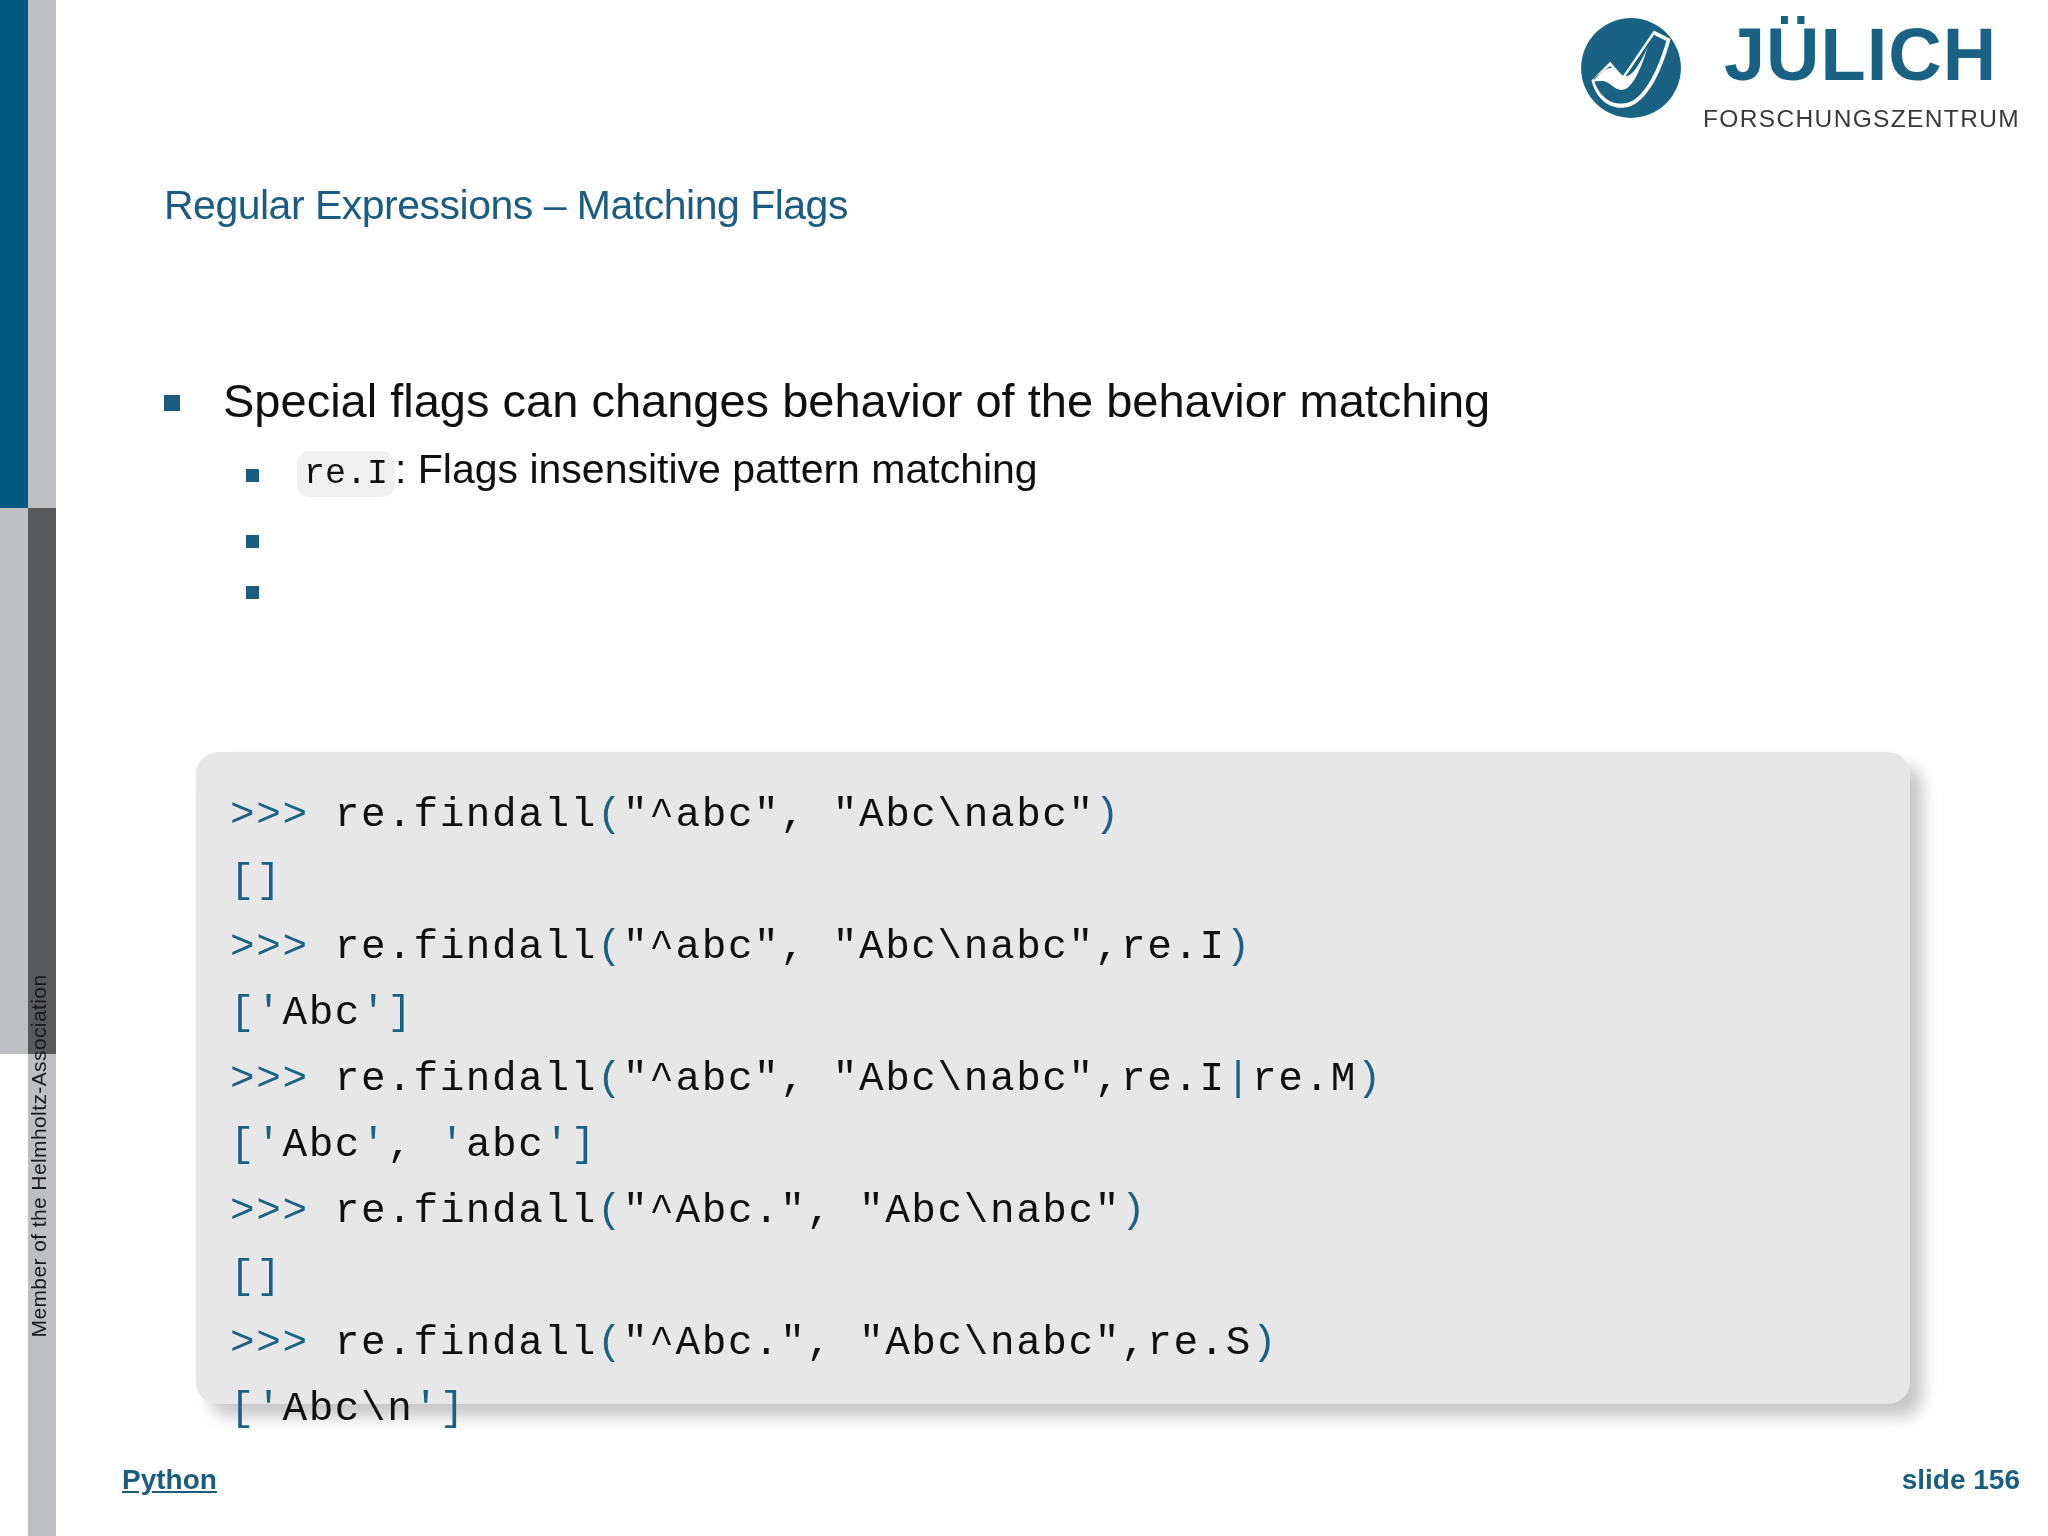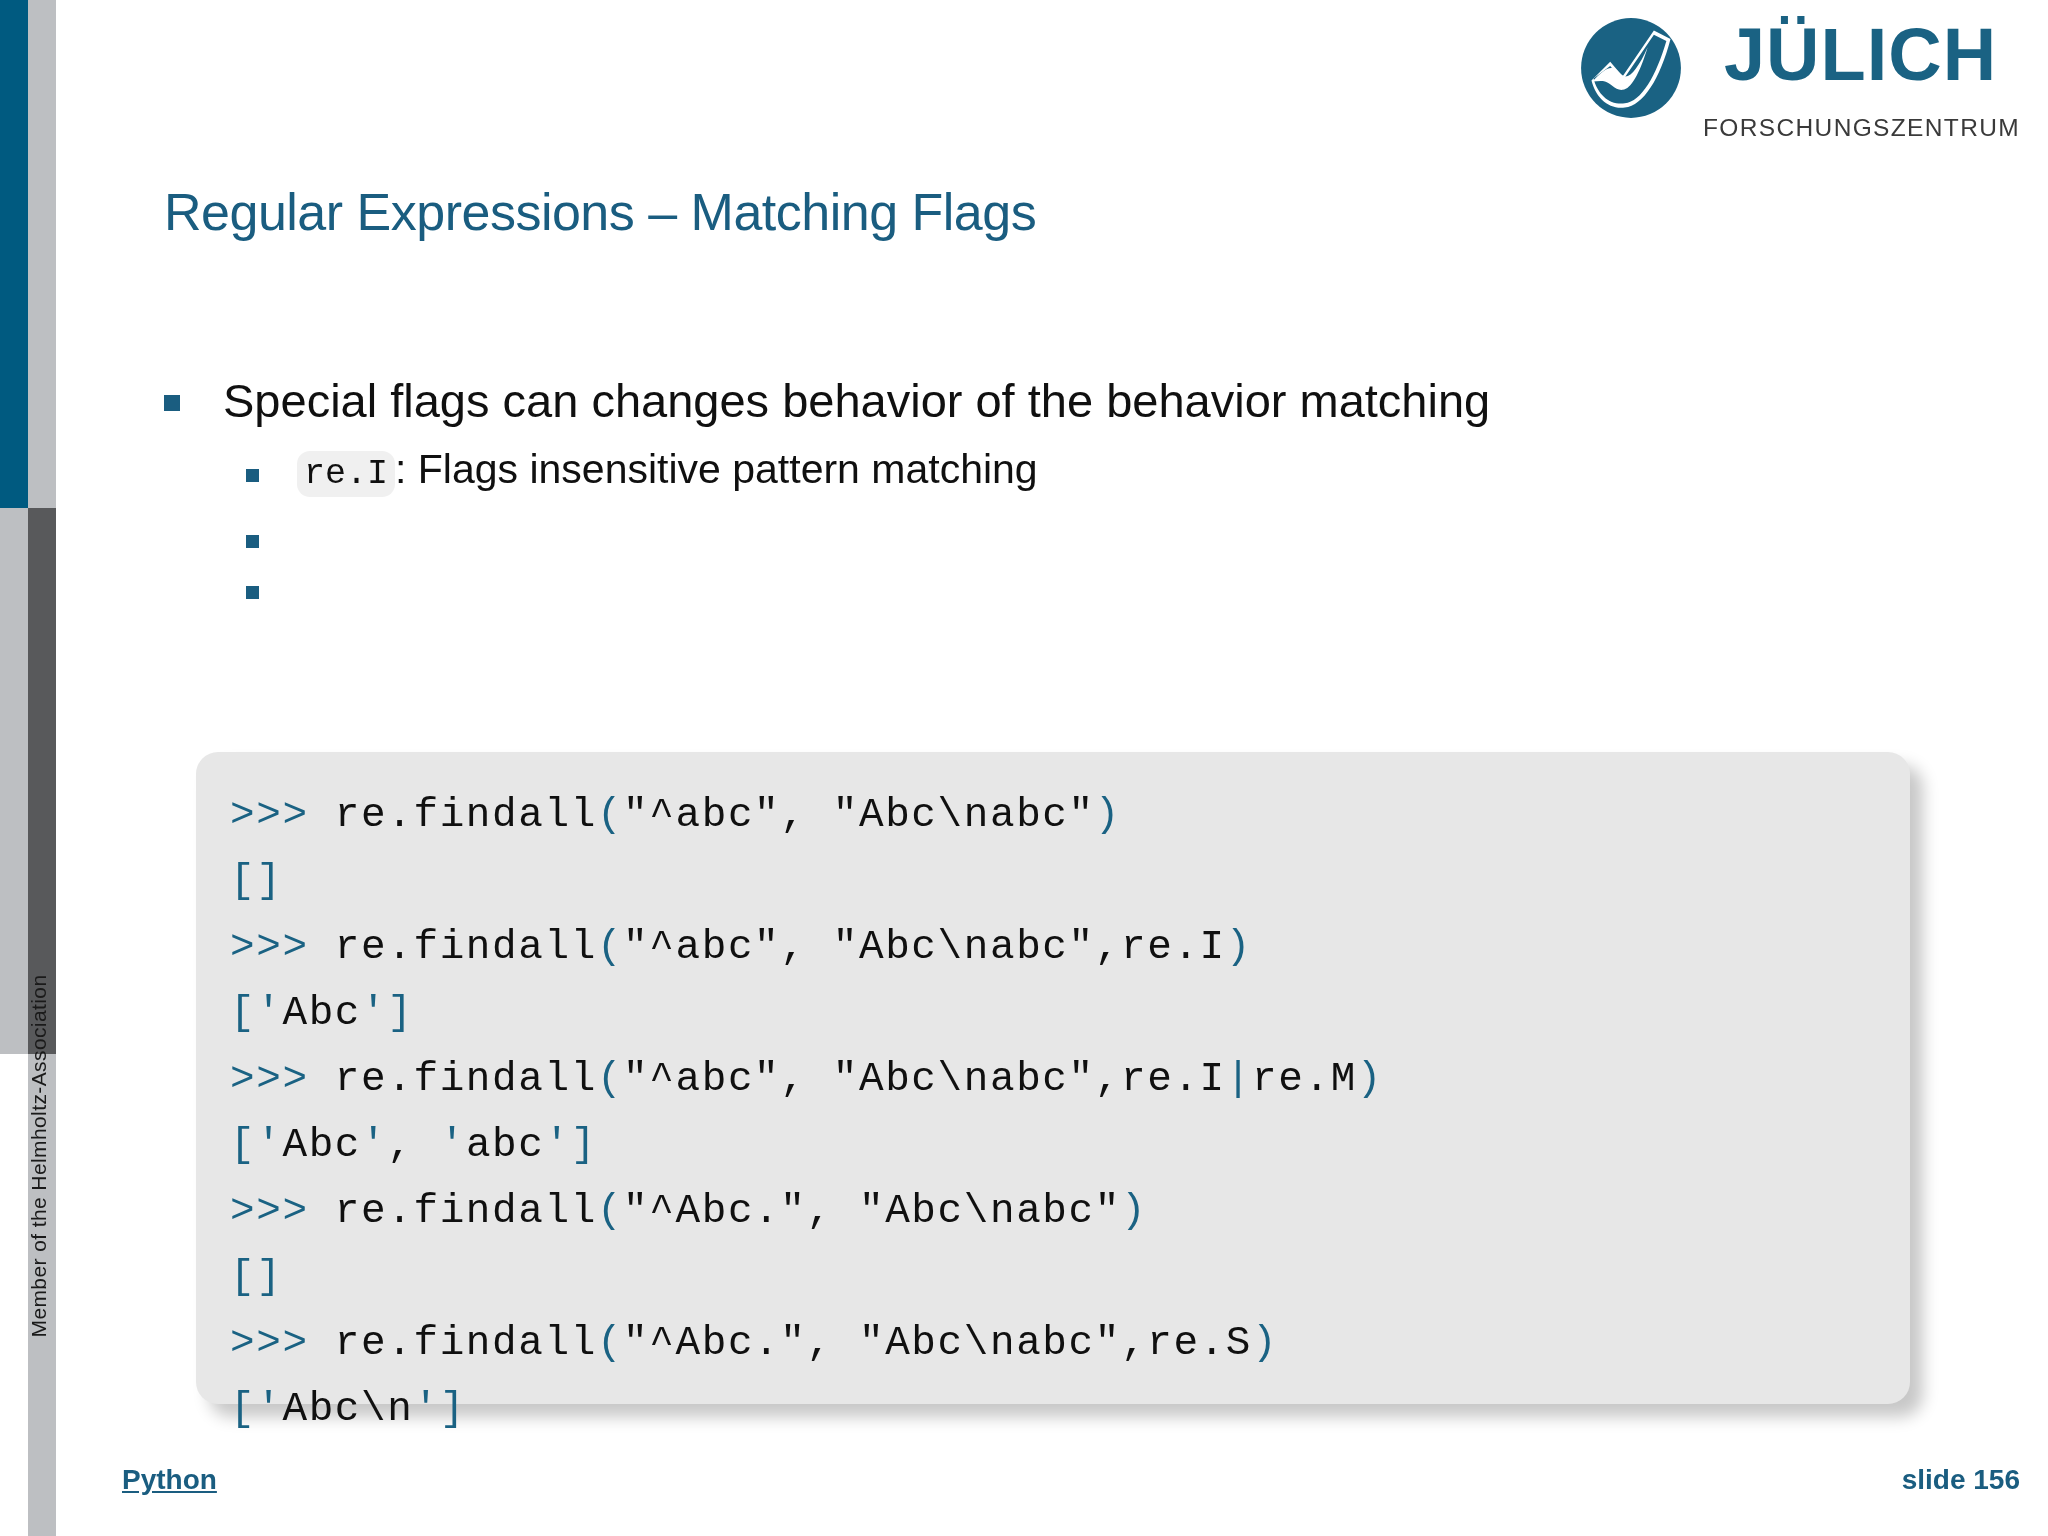--- a/index.html
+++ b/index.html
@@ -56,31 +56,31 @@
     font-size: 74px;
     line-height: 0.95;
     color: #1a6283;
     letter-spacing: 1px;
   }
   #logo-sub {
     font-family: "Liberation Sans", sans-serif;
     font-size: 24.5px;
     letter-spacing: 1.35px;
     color: #3a3a3a;
-    margin-top: 24px;
+    margin-top: 15px;
     margin-left: 2px;
   }
 
   
   #page-title {
     position: absolute;
     left: 164px;
     top: 182px;
     font-family: "Liberation Sans", sans-serif;
-    font-size: 52px;
+    font-size: 41px;
     color: #1a5d80;
     letter-spacing: -0.5px;
     white-space: nowrap;
   }
 
   
   #content { position: absolute; left: 164px; top: 370px; width: 1770px; }
 
   .bullet-row { display: flex; align-items: flex-start; }
 

